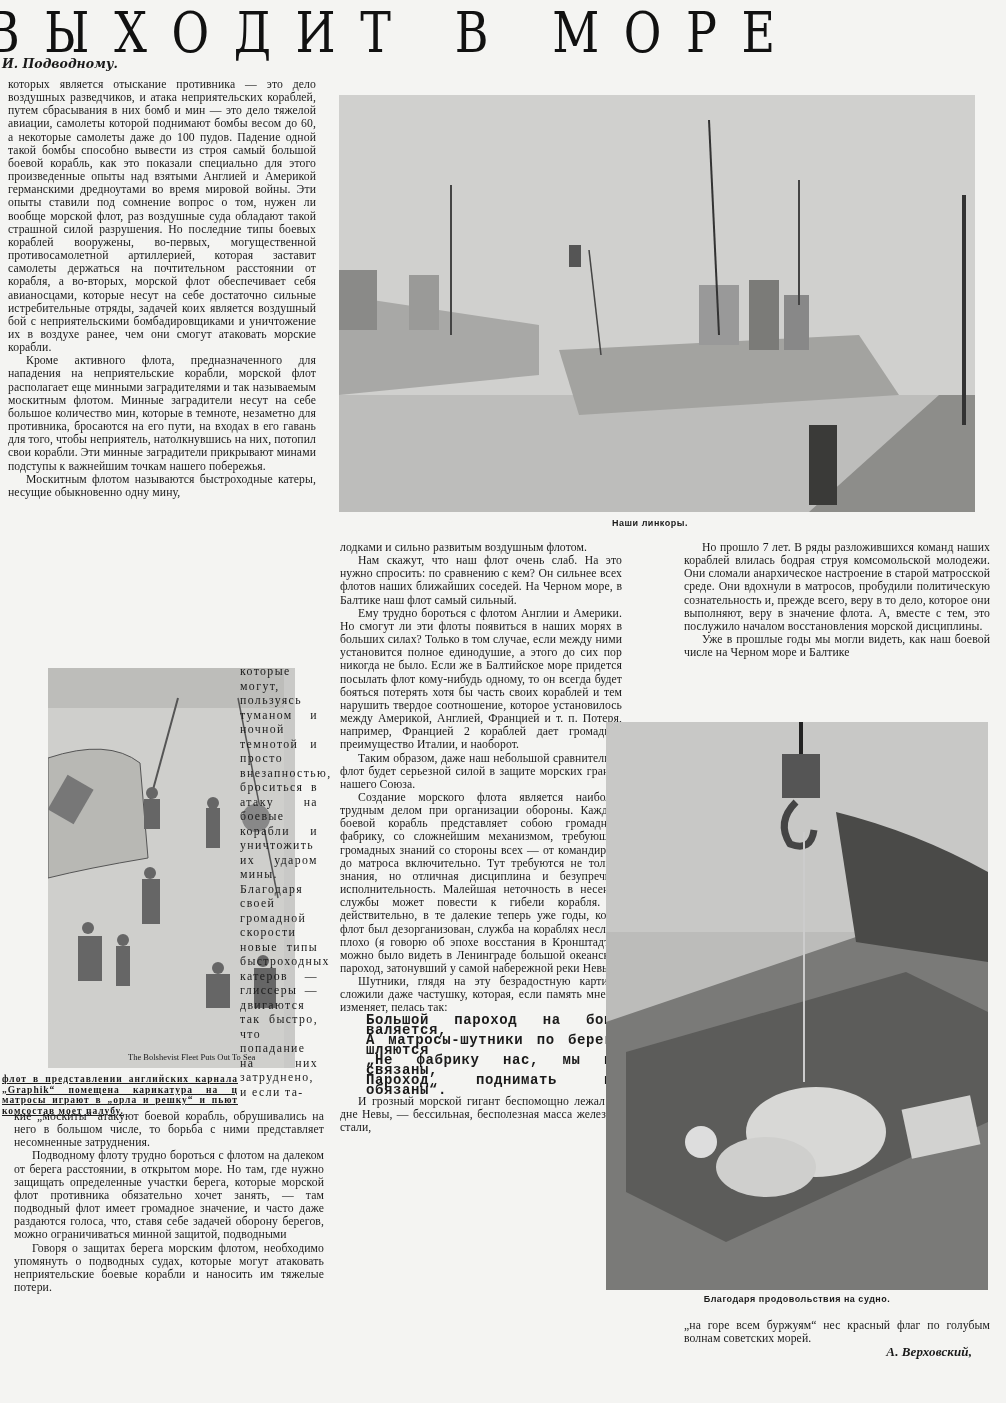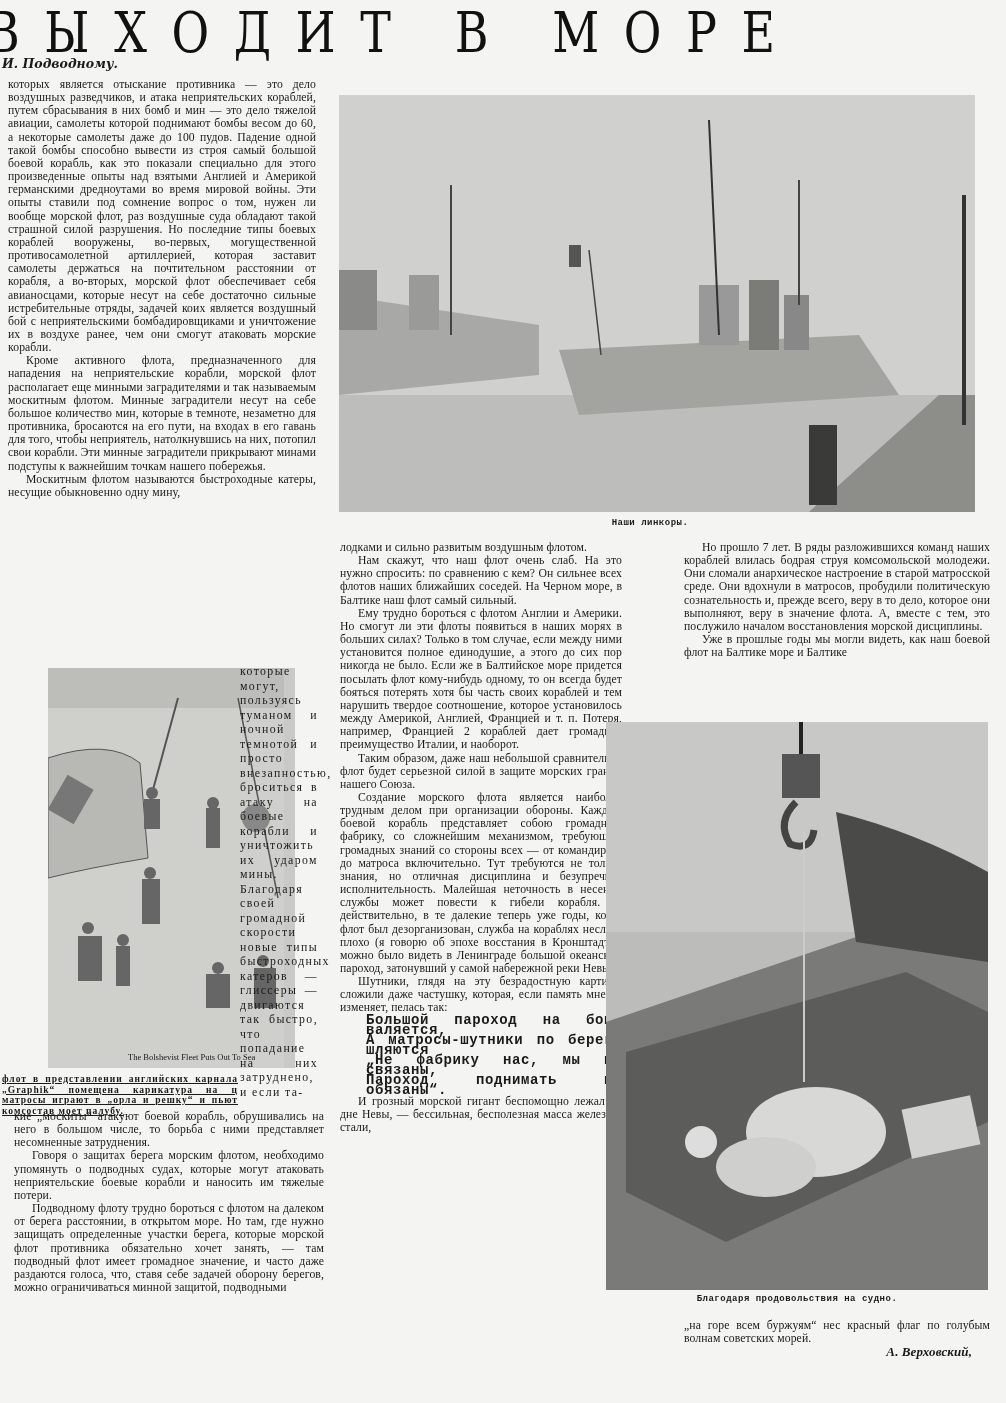--- a/index.html
+++ b/index.html
@@ -28,21 +28,21 @@
   .col p.noind { text-indent: 0; }
   .c1 { left: 8px; top: 78px; width: 308px; }
   .c1b { left: 240px; top: 664px; width: 78px; line-height: 14.5px; font-size: 11.8px; letter-spacing: 1.4px; text-align: justify; }
   .c1c { left: 14px; top: 1063px; width: 310px; margin-top: 47px; }
   .c2 { left: 340px; top: 541px; width: 282px; }
   .c3 { left: 684px; top: 541px; width: 306px; }
   .c3tail { left: 684px; top: 1319px; width: 306px; }
   .photo {
     background: #9a9a98; overflow: hidden;
   }
-  .cap { font-size: 9px; font-weight: bold; letter-spacing: 0.5px; font-family: Liberation Mono, monospace; text-align: center; }
+  .cap { font-size: 9px; font-weight: bold; letter-spacing: 0.5px; font-family: Liberation Sans, sans-serif; text-align: center; }
   .cart-cap { font-size: 9.5px; font-weight: bold; font-family: "Liberation Serif", serif; line-height: 10.5px; text-align: justify; letter-spacing: 1px; text-decoration: underline; }
   .poem { font-size: 14px; font-weight: bold; line-height: 10px; padding-left: 26px; letter-spacing: 0.6px; font-family: Liberation Mono, monospace; }
   .sig { font-style: italic; font-weight: bold; font-size: 13px; text-align: right; padding-right: 18px; }
 </style>
 </head>
 <body>
 
 <div class="abs headline">ВЫХОДИТ В МОРЕ</div>
 <div class="abs byline">И. Подводному.</div>
 
@@ -79,22 +79,22 @@
     </g>
   </svg>
   <div class="abs" style="left:80px; top:384px; font-size:8.5px; font-family:'Liberation Serif',serif;">The Bolshevist Fleet Puts Out To Sea</div>
 </div>
 <div class="abs cart-cap" style="left:2px; top:1074px; width:236px;">флот в представлении английских карнала „Graphik“ помещена карикатура на ц матросы играют в „орла и решку“ и пьют комсостав моет палубу.</div>
 
 <div class="abs col c1b">которые могут, пользуясь туманом и ночной темнотой и просто внезапностью, броситься в атаку на боевые корабли и уничтожить их ударом мины. Благодаря своей громадной скорости новые типы быстроходных катеров — глиссеры — двигаются так быстро, что попадание на них затруднено, и если та-</div>
 
 <div class="abs col c1c">
   <p class="noind">кие „москиты“ атакуют боевой корабль, обрушивались на него в большом числе, то борьба с ними представляет несомненные затруднения.</p>
+  <p>Подводному флоту трудно бороться с флотом на далеком от берега расстоянии, в открытом море. Но там, где нужно защищать определенные участки берега, которые морской флот противника обязательно хочет занять, — там подводный флот имеет громадное значение, и часто даже раздаются голоса, что, ставя себе задачей оборону берегов, можно ограничиваться минной защитой, подводными</p>
   <p>Говоря о защитах берега морским флотом, необходимо упомянуть о подводных судах, которые могут атаковать неприятельские боевые корабли и наносить им тяжелые потери.</p>
-  <p>Подводному флоту трудно бороться с флотом на далеком от берега расстоянии, в открытом море. Но там, где нужно защищать определенные участки берега, которые морской флот противника обязательно хочет занять, — там подводный флот имеет громадное значение, и часто даже раздаются голоса, что, ставя себе задачей оборону берегов, можно ограничиваться минной защитой, подводными</p>
 </div>
 
 <div class="abs photo" style="left:339px; top:95px; width:636px; height:417px; background:#c4c4c2;">
   <svg width="636" height="417" viewBox="0 0 636 417">
     <rect width="636" height="417" fill="#d0d0ce"></rect>
     <rect y="300" width="636" height="117" fill="#bdbdbb"></rect>
     <path d="M0 200 L200 230 L200 280 L0 300 Z" fill="#a8a8a6"></path>
     <rect x="0" y="175" width="38" height="60" fill="#8a8a88"></rect>
     <rect x="70" y="180" width="30" height="55" fill="#9a9a98"></rect>
     <line x1="112" y1="90" x2="112" y2="240" stroke="#444" stroke-width="2"></line>
@@ -124,21 +124,21 @@
     <div>Большой пароход на боку валяется,</div>
     <div>А матросы-шутники по берегу шляются</div>
     <div>„Не фабрику нас, мы не связаны,</div>
     <div>Пароход поднимать не обязаны“.</div>
   </div>
   <p>И грозный морской гигант беспомощно лежал на дне Невы, — бессильная, бесполезная масса железа и стали,</p>
 </div>
 
 <div class="abs col c3">
   <p>Но прошло 7 лет. В ряды разложившихся команд наших кораблей влилась бодрая струя комсомольской молодежи. Они сломали анархическое настроение в старой матросской среде. Они вдохнули в матросов, пробудили политическую сознательность и, прежде всего, веру в то дело, которое они выполняют, веру в значение флота. А, вместе с тем, это послужило началом восстановления морской дисциплины.</p>
-  <p>Уже в прошлые годы мы могли видеть, как наш боевой флот на Балтике море и Балтике</p>
+  <p>Уже в прошлые годы мы могли видеть, как наш боевой числе на Черном море и Балтике</p>
 </div>
 
 <div class="abs photo" style="left:606px; top:722px; width:382px; height:568px; background:#b0b0ae;">
   <svg width="382" height="568" viewBox="0 0 382 568">
     <rect width="382" height="568" fill="#bcbcba"></rect>
     <rect width="382" height="210" fill="#c8c8c6"></rect>
     <path d="M0 300 L382 170 L382 568 L0 568 Z" fill="#7a7a78"></path>
     <path d="M20 330 L300 250 L382 290 L382 400 L120 520 L20 470 Z" fill="#5c5c5a"></path>
     <path d="M230 90 Q310 110 382 150 L382 240 L250 220 Z" fill="#4a4a48"></path>
     <line x1="195" y1="0" x2="195" y2="32" stroke="#222" stroke-width="4"></line>

